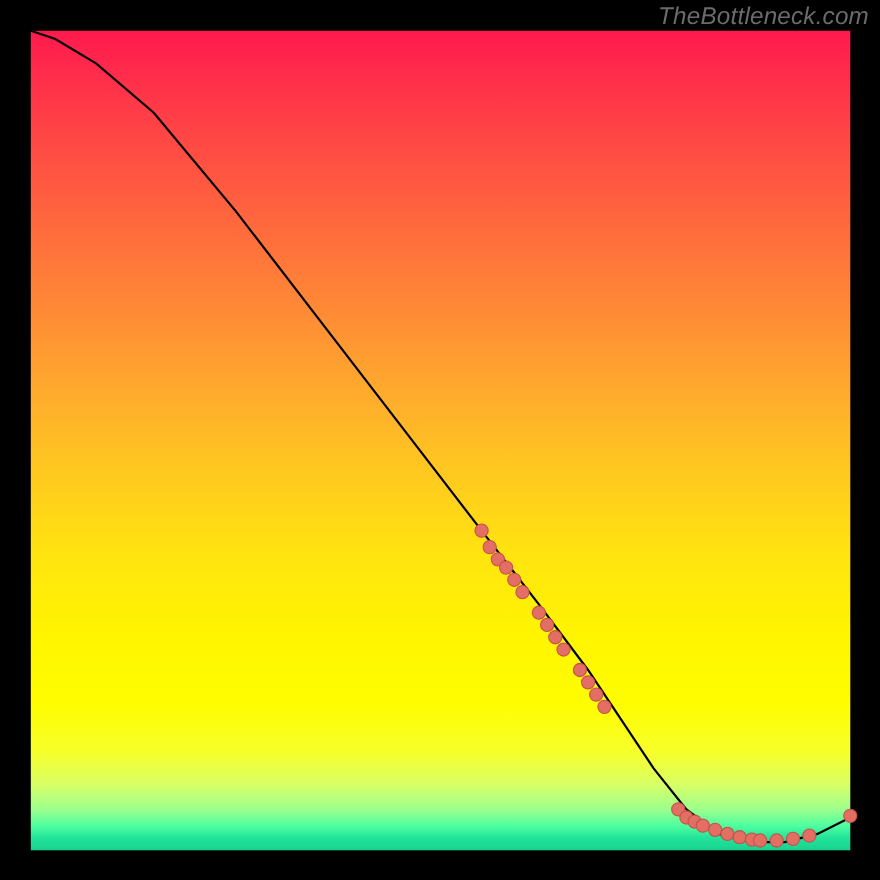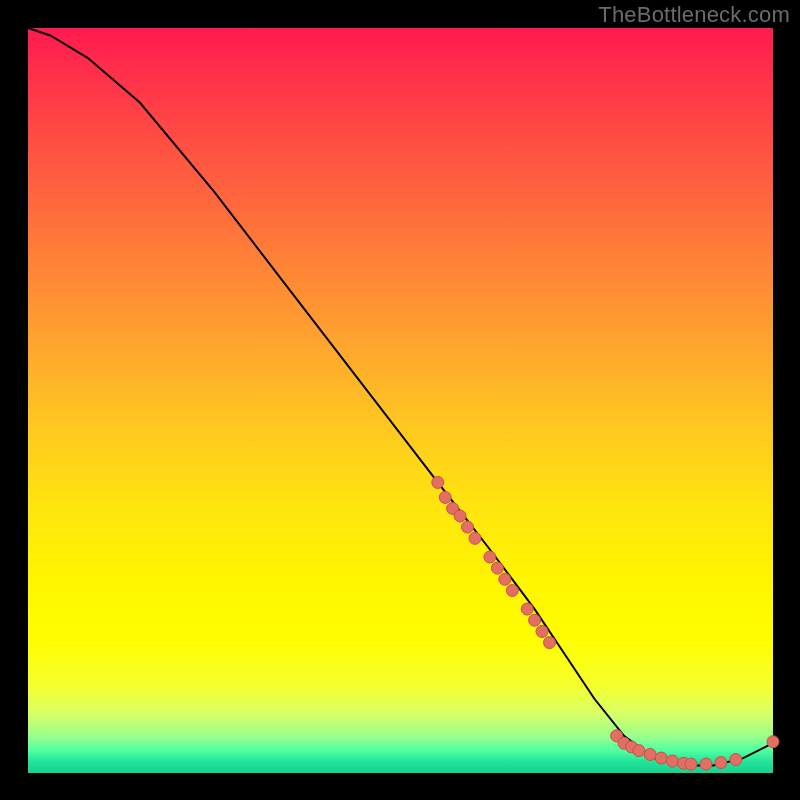--- a/index.html
+++ b/index.html
@@ -9,20 +9,21 @@
     height: 800px;
     background: #000;
     overflow: hidden;
     font-family: Arial, Helvetica, sans-serif;
   }
   .frame {
     position: relative;
     width: 800px;
     height: 800px;
     background: #000;
+    font-style: italic;
   }
   .attribution {
     position: absolute;
     top: 2px;
     right: 10px;
     color: #6b6b6b;
     font-size: 22px;
     font-weight: 400;
     letter-spacing: 0.2px;
   }

